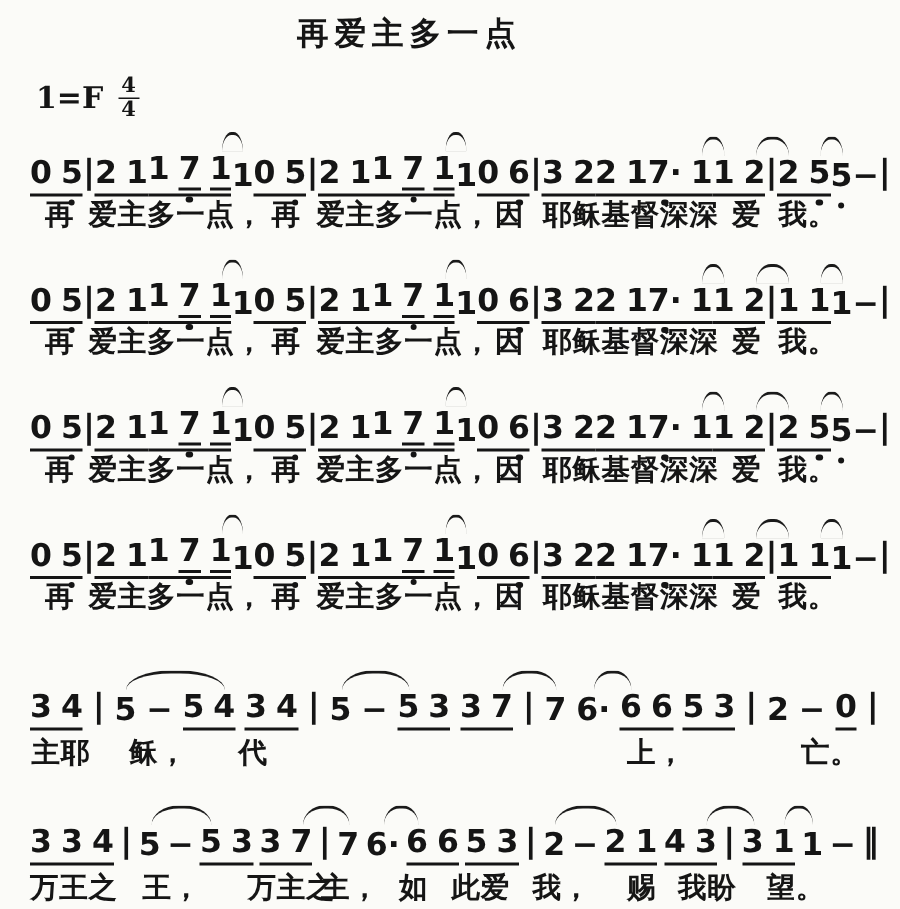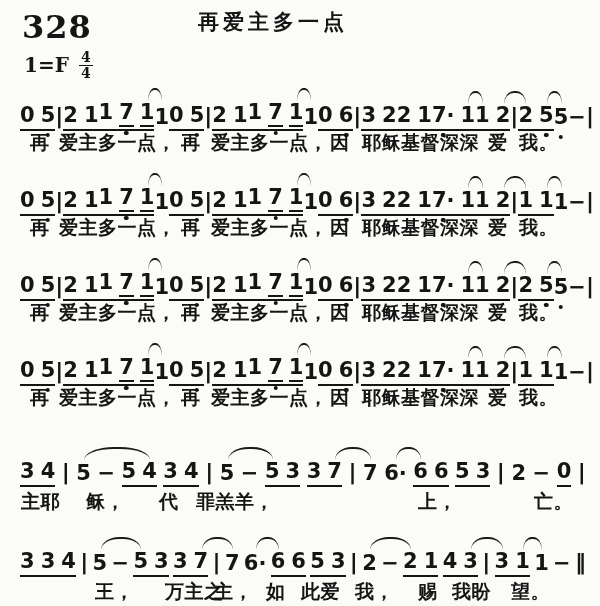--- a/index.html
+++ b/index.html
@@ -29,21 +29,20 @@
   .arc{position:absolute;height:11px;border-top:2.4px solid #1a1a1a;
        border-radius:50% 50% 0 0 / 110% 110% 0 0;}
   .lyrics{position:absolute;left:0;top:44px;width:600px;height:26px;}
   .lyr{position:absolute;top:0;font-size:19px;font-weight:bold;white-space:nowrap;
        font-family:"Liberation Sans","DejaVu Sans",sans-serif;letter-spacing:0.5px;}
 </style>
 </head>
 <body>
 
 <div class="page">
-  <div class="hymn-number">328</div>
   <div class="hymn-title">再爱主多一点</div>
   <div class="keyrow">
     <span class="keysig">1=F</span>
     <span class="ts">
       <span class="t">4</span>
       <span class="b">4</span>
     </span>
   </div>
   <div>
       <div class="system" style="top: 86px;">
@@ -450,21 +449,20 @@
           </span>
           <span class="grp u">
             <span class="note">0</span>
           </span>
           <span class="bar">|</span>
         </div>
         <div class="lyrics">
           <span class="lyr" style="left: 21px;">主耶</span>
           <span class="lyr" style="left: 86px;">稣，</span>
           <span class="lyr" style="left: 159px;">代</span>
-          <span class="lyr" style="left: 196px;">罪羔羊，</span>
           <span class="lyr" style="left: 418px;">上，</span>
           <span class="lyr" style="left: 534px;">亡。</span>
         </div>
         <div class="arc" style="left: 83.5px; width: 66px; top: 2px;"></div>
         <div class="arc" style="left: 227.5px; width: 45px; top: 2px;"></div>
         <div class="arc" style="left: 334.5px; width: 36px; top: 2px;"></div>
         <div class="arc" style="left: 395.5px; width: 25px; top: 2px;"></div>
       </div>
       <div class="system" style="top: 535px;">
         <div class="notes">
@@ -525,20 +523,21 @@
           </span>
           <span class="grp">
             <span class="note">1</span>
           </span>
           <span class="grp">
             <span class="note">−</span>
           </span>
           <span class="bar">‖</span>
         </div>
         <div class="lyrics">
+          <span class="lyr" style="left: 20px;">万王之</span>
           <span class="lyr" style="left: 95px;">王，</span>
           <span class="lyr" style="left: 165px;">万主之</span>
           <span class="lyr" style="left: 214px;">主，</span>
           <span class="lyr" style="left: 266px;">如</span>
           <span class="lyr" style="left: 301px; text-align: right;">此爱</span>
           <span class="lyr" style="left: 355px;">我，</span>
           <span class="lyr" style="left: 418px;">赐</span>
           <span class="lyr" style="left: 452px;">我盼</span>
           <span class="lyr" style="left: 511px;">望。</span>
         </div>

